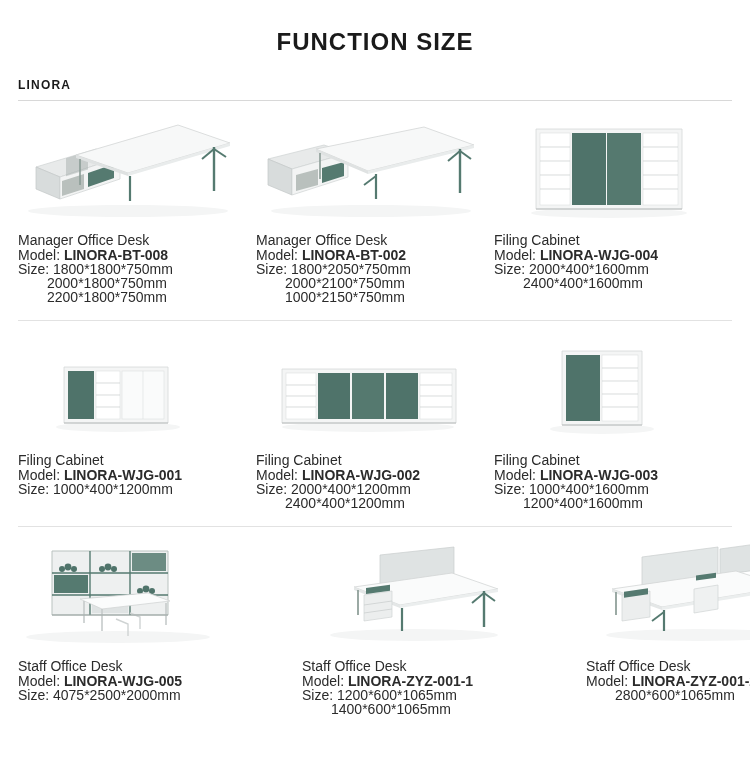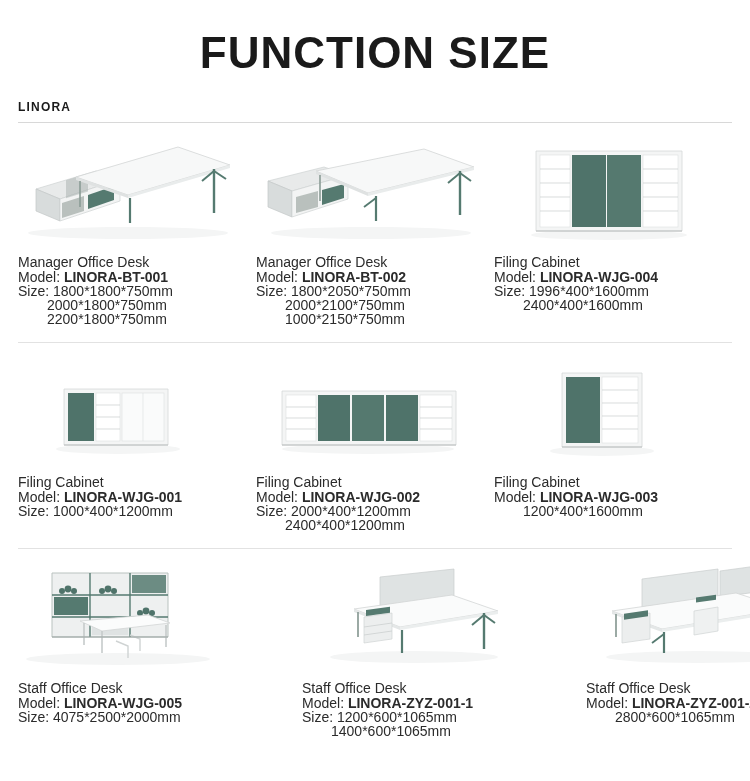--- a/index.html
+++ b/index.html
@@ -9,21 +9,21 @@
     height: 781px;
     background: #ffffff;
     font-family: "Liberation Sans", sans-serif;
     color: #231f20;
     overflow: hidden;
   }
   .page { width: 750px; height: 781px; position: relative; }
 
   .main-title {
     text-align: center;
-    font-size: 44px;
+    font-size: 24px;
     font-weight: bold;
     letter-spacing: 1px;
     padding-top: 28px;
     padding-bottom: 10px;
     color: #1a1a1a;
   }
 
   .brand-row {
     margin: 12px 18px 0 18px;
     padding-bottom: 8px;
@@ -98,21 +98,21 @@
 
             <path d="M196,32 L196,76" stroke="#557a70" stroke-width="2.4" fill="none"></path>
             <path d="M196,34 L184,44" stroke="#557a70" stroke-width="2" fill="none"></path>
             <path d="M196,34 L208,42" stroke="#557a70" stroke-width="2" fill="none"></path>
             <path d="M112,61 L112,86" stroke="#557a70" stroke-width="2.2" fill="none"></path>
             <path d="M62,44 L62,70" stroke="#8a9b95" stroke-width="1.6" fill="none"></path>
           </svg>
         </div>
         <div class="caption">
           <div class="cap-name">Manager Office Desk</div>
-          <div class="cap-line"><span class="cap-label">Model:</span> <b>LINORA-BT-001</b></div>
+          <div class="cap-line"><span class="cap-label">Model:</span> <b>LINORA-BT-008</b></div>
           <div class="cap-line"><span class="cap-label">Size:</span> <span>1800*1800*750mm</span></div>
           <div class="cap-line cap-size-extra">2000*1800*750mm</div>
           <div class="cap-line cap-size-extra">2200*1800*750mm</div>
         </div>
       </div>
 
       <div class="cell">
         <div class="figure">
           <svg width="230" height="104" viewBox="0 0 230 104">
             <ellipse cx="115" cy="96" rx="100" ry="6" fill="#f4f5f5"></ellipse>
@@ -168,21 +168,21 @@
                 <line x1="149" y1="46" x2="184" y2="46"></line>
               <line x1="149" y1="60" x2="184" y2="60"></line>
                 <line x1="149" y1="74" x2="184" y2="74"></line>
             </g>
             <line x1="42" y1="94" x2="188" y2="94" stroke="#b9bdbd" stroke-width="1.2"></line>
           </svg>
         </div>
         <div class="caption">
           <div class="cap-name">Filing Cabinet</div>
           <div class="cap-line"><span class="cap-label">Model:</span> <b>LINORA-WJG-004</b></div>
-          <div class="cap-line"><span class="cap-label">Size:</span> <span>1996*400*1600mm</span></div>
+          <div class="cap-line"><span class="cap-label">Size:</span> <span>2000*400*1600mm</span></div>
           <div class="cap-line cap-size-extra">2400*400*1600mm</div>
         </div>
       </div>
     </div>
 
     <div class="row">
 
       <div class="cell">
         <div class="figure">
           <svg width="230" height="104" viewBox="0 0 230 104">
@@ -250,20 +250,21 @@
                 <line x1="108" y1="46" x2="144" y2="46"></line>
               <line x1="108" y1="59" x2="144" y2="59"></line>
                 <line x1="108" y1="72" x2="144" y2="72"></line>
             </g>
             <line x1="68" y1="90" x2="148" y2="90" stroke="#b9bdbd" stroke-width="1.2"></line>
           </svg>
         </div>
         <div class="caption">
           <div class="cap-name">Filing Cabinet</div>
           <div class="cap-line"><span class="cap-label">Model:</span> <b>LINORA-WJG-003</b></div>
+          <div class="cap-line"><span class="cap-label">Size:</span> <span>1000*400*1600mm</span></div>
           <div class="cap-line cap-size-extra">1200*400*1600mm</div>
         </div>
       </div>
     </div>
 
     <div class="row">
 
       <div class="cell">
         <div class="figure">
           <svg width="230" height="104" viewBox="0 0 230 104">

